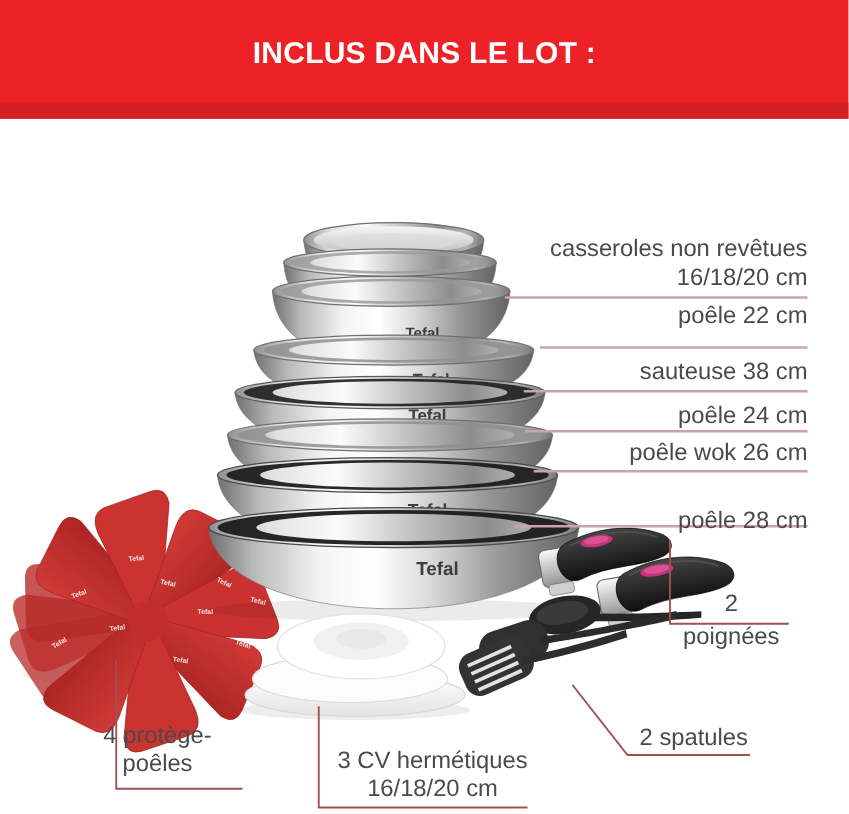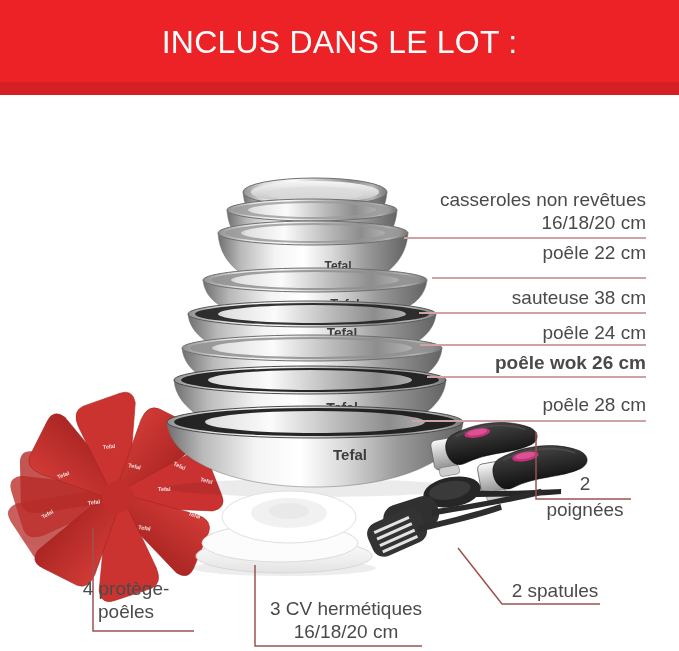--- a/index.html
+++ b/index.html
@@ -7,21 +7,21 @@
     position:relative;width:679px;height:651px;background:#ffffff;
     font-family:"Liberation Sans",sans-serif;overflow:hidden;
   }
   
   .banner{
     position:absolute;left:0;top:0;width:679px;height:95px;
     background:#ec2227;display:flex;align-items:center;justify-content:center;
   }
   .banner-shade{position:absolute;left:0;bottom:0;width:100%;height:13px;background:#d41f25;}
   .banner-title{
-    position:relative;color:#ffffff;font-size:32px;font-weight:normal;
+    position:relative;color:#ffffff;font-size:24px;font-weight:bold;
     letter-spacing:.2px;margin-bottom:10px;
   }
   
   .scene{position:absolute;left:0;top:95px;width:679px;height:556px;}
   
   .lab{position:absolute;color:#4a4a4a;font-size:19px;line-height:23px;}
   .lab span{display:block;}
   .lab span:empty{display:none;}
   .lab-right{right:33px;text-align:right;}
   .lab-center{text-align:center;}
@@ -247,24 +247,24 @@
   </div>
   <div class="lab lab-right" style="top:241px;">
     <span>poêle 22 cm</span>
   </div>
   <div class="lab lab-right" style="top:286px;">
     <span>sauteuse 38 cm</span>
   </div>
   <div class="lab lab-right" style="top:321px;">
     <span>poêle 24 cm</span>
   </div>
-  <div class="lab lab-right" style="top:351px;font-weight:bold;">
+  <div class="lab lab-right" style="top:351px;">
     <span>poêle wok 26 cm</span>
   </div>
-  <div class="lab lab-right" style="top:393px;">
+  <div class="lab lab-right" style="top:405px;">
     <span>poêle 28 cm</span>
   </div>
 
   <div class="lab lab-center" style="left:505px;top:471px;width:160px;line-height:26px;">
     <span>2</span>
     <span>poignées</span>
   </div>
 
   <div class="lab lab-center" style="left:495px;top:579px;width:120px;">
     <span>2 spatules</span>

